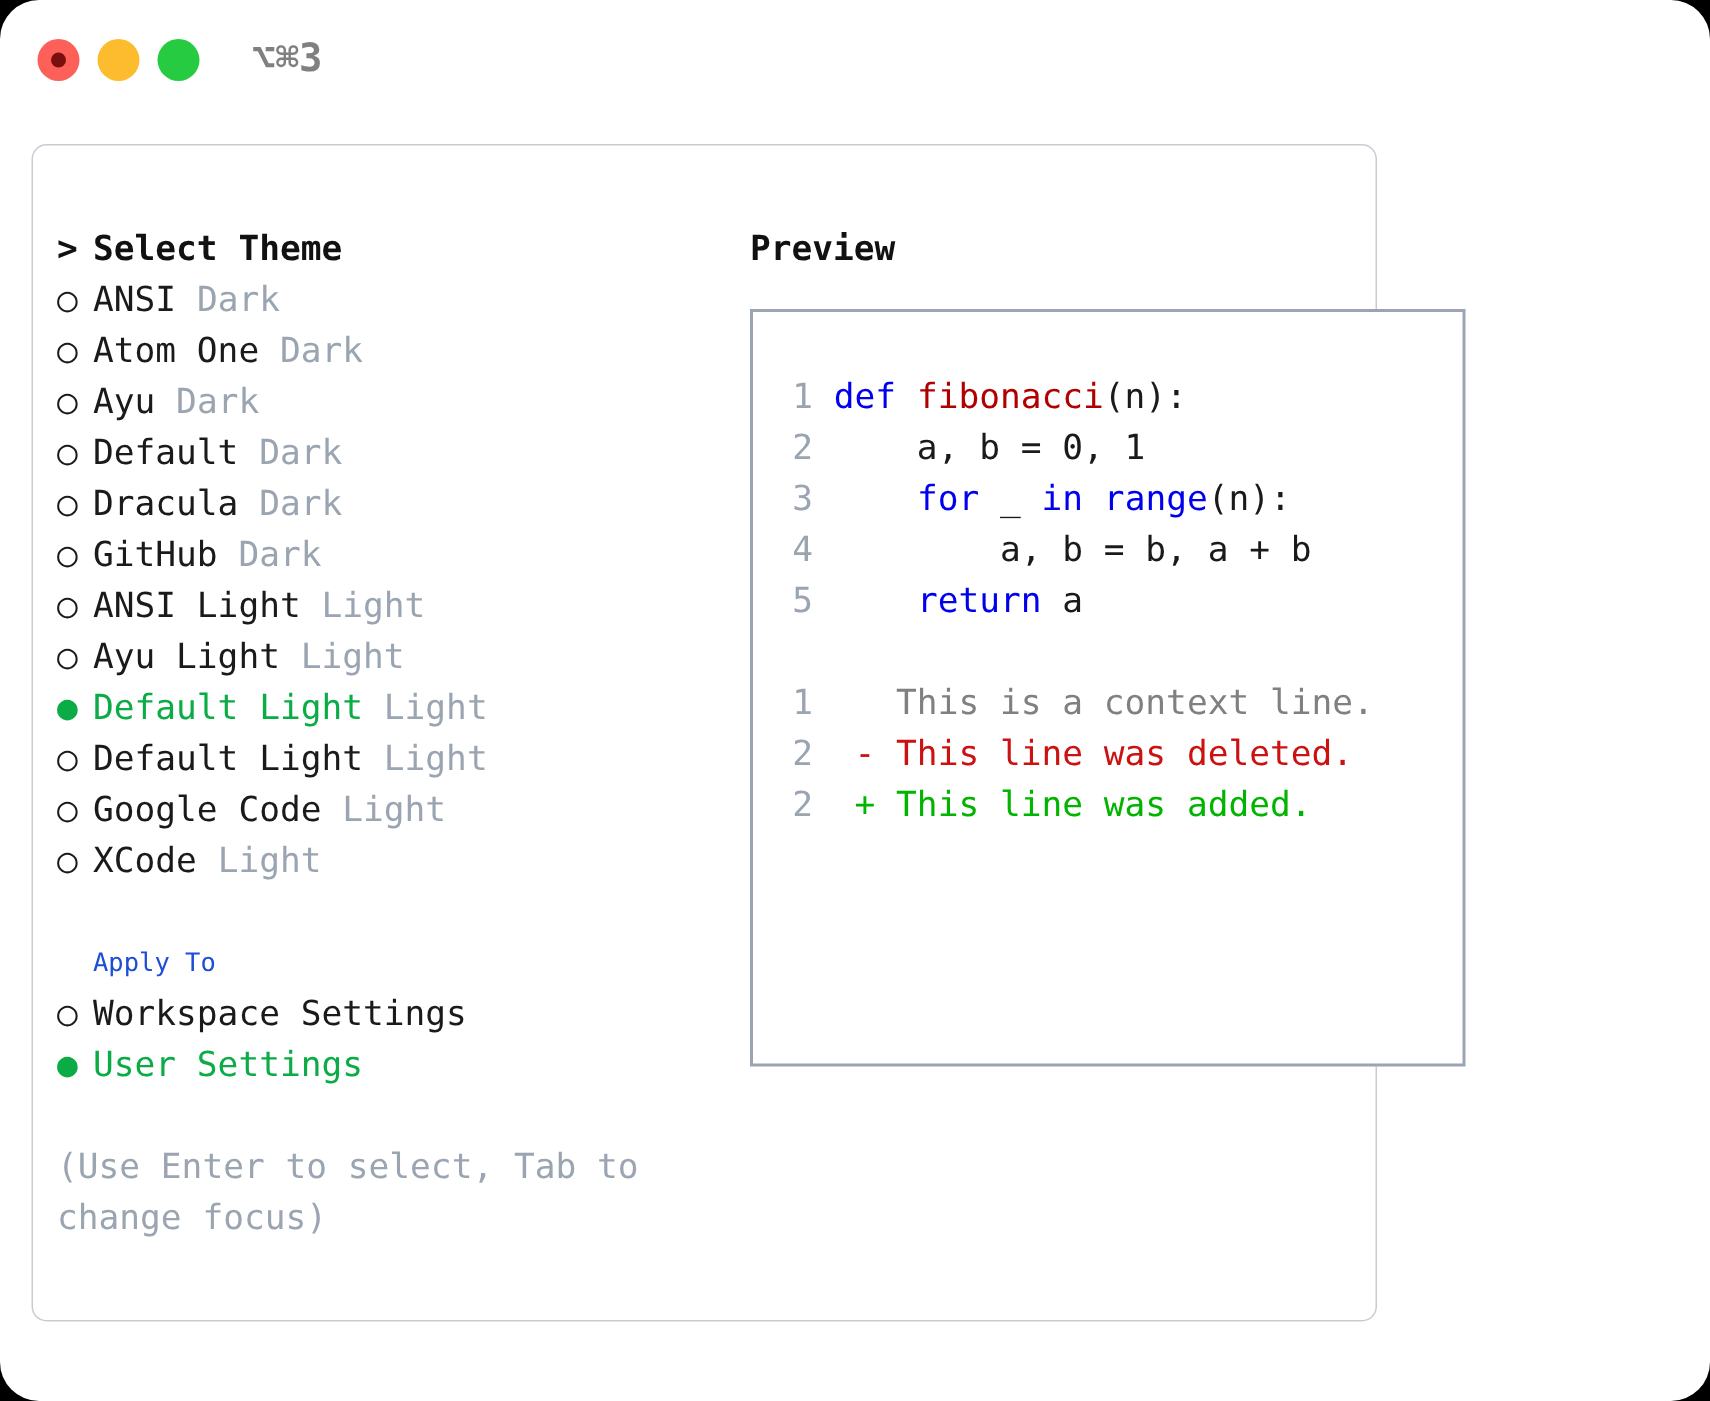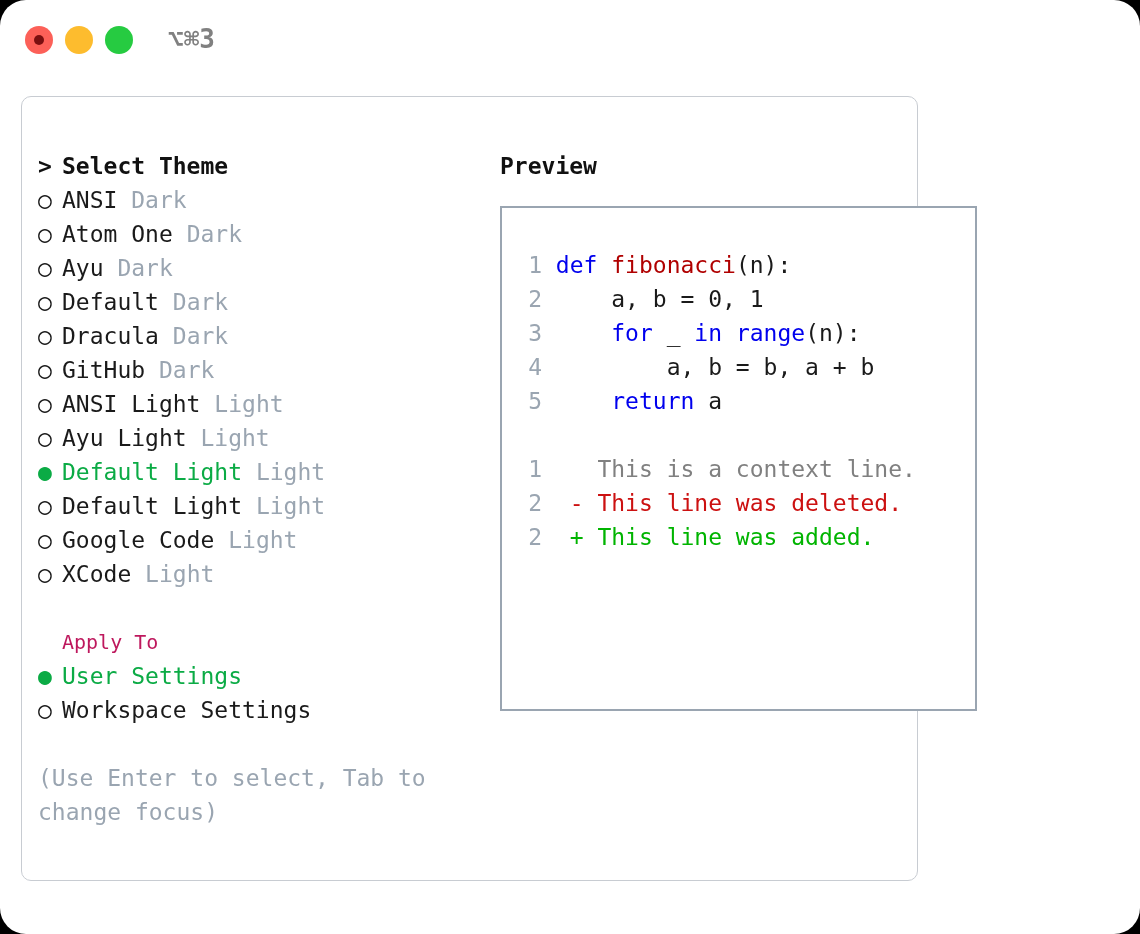--- a/index.html
+++ b/index.html
@@ -100,22 +100,22 @@
   .row.selected { color: #0bab45; }
   .row.selected .marker { color: #0bab45; }
 
   .variant {
     color: #9aa5b1;
   }
 
   .section-label {
     height: 34px;
     line-height: 34px;
-    font-size: 20px;
-    color: #be185d;
+    font-size: 17px;
+    color: #1d4ed8;
     white-space: pre;
   }
 
   #apply-block { margin-top: 34px; }
 
   #hint {
     margin-top: 34px;
     font-size: 23px;
     line-height: 34px;
     color: #9aa5b1;
@@ -204,22 +204,22 @@
           <div class="row"><span class="marker">○</span><span>Ayu Light</span><span> </span><span class="variant">Light</span></div>
           <div class="row selected"><span class="marker">●</span><span>Default Light</span><span> </span><span class="variant">Light</span></div>
           <div class="row"><span class="marker">○</span><span>Default Light</span><span> </span><span class="variant">Light</span></div>
           <div class="row"><span class="marker">○</span><span>Google Code</span><span> </span><span class="variant">Light</span></div>
           <div class="row"><span class="marker">○</span><span>XCode</span><span> </span><span class="variant">Light</span></div>
         </div>
 
       <div id="apply-block">
         <div class="section-label"><span class="marker"> </span><span>Apply To</span></div>
         <div id="apply-list">
+            <div class="row"><span class="marker">○</span><span>Workspace Settings</span></div>
             <div class="row selected"><span class="marker">●</span><span>User Settings</span></div>
-            <div class="row"><span class="marker">○</span><span>Workspace Settings</span></div>
           </div>
       </div>
 
       <div id="hint">(Use Enter to select, Tab to change focus)</div>
     </div>
 
     <div id="right-col">
       <div id="preview-title">Preview</div>
 
       <div id="preview-box">

